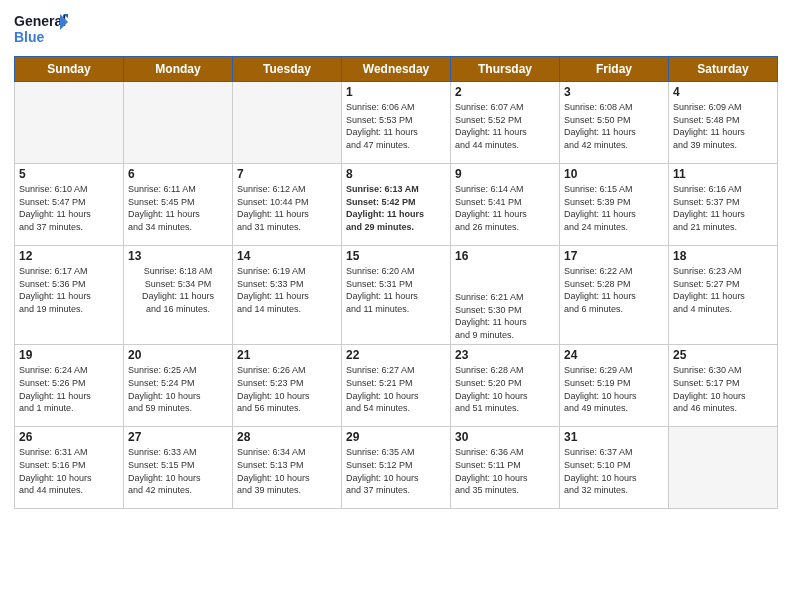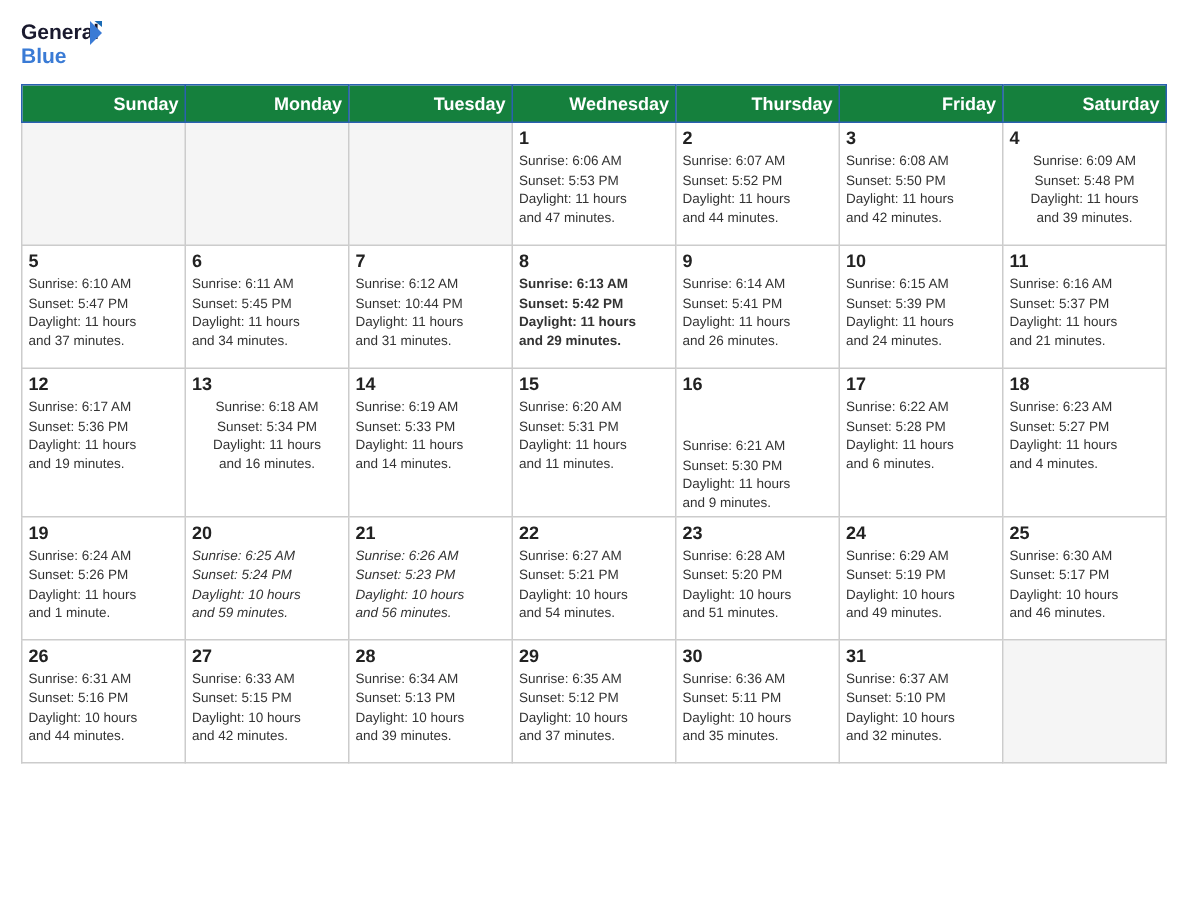--- a/index.html
+++ b/index.html
@@ -39,26 +39,26 @@
     .location {
       font-size: 14px;
       color: #444;
     }
     .calendar {
       width: 100%;
       border-collapse: collapse;
       table-layout: fixed;
     }
     .calendar th {
-      background: #15803d;
+      background: #a16207;
       color: #fff;
       font-size: 12px;
       font-weight: bold;
       padding: 5px 4px;
-      text-align: right;
+      text-align: center;
       border: 1px solid #2a60b0;
     }
     .calendar td {
       border: 1px solid #ccc;
       vertical-align: top;
       padding: 3px 4px;
       font-size: 9.5px;
       color: #333;
       height: 82px;
       background: #fff;
@@ -130,21 +130,21 @@
           </td>
           <td>
             <div class="day-number">3</div>
             <div class="day-info" style="white-space: pre-line;">Sunrise: 6:08 AM
 Sunset: 5:50 PM
 Daylight: 11 hours
 and 42 minutes.</div>
           </td>
           <td>
             <div class="day-number">4</div>
-            <div class="day-info" style="white-space: pre-line; text-align: center;">Sunrise: 6:09 AM
+            <div class="day-info" style="white-space: pre-line;">Sunrise: 6:09 AM
 Sunset: 5:48 PM
 Daylight: 11 hours
 and 39 minutes.</div>
           </td>
         </tr>
         <tr>
           <td>
             <div class="day-number">5</div>
             <div class="day-info" style="white-space: pre-line;">Sunrise: 6:10 AM
 Sunset: 5:47 PM
@@ -248,28 +248,28 @@
         <tr>
           <td>
             <div class="day-number">19</div>
             <div class="day-info" style="white-space: pre-line;">Sunrise: 6:24 AM
 Sunset: 5:26 PM
 Daylight: 11 hours
 and 1 minute.</div>
           </td>
           <td>
             <div class="day-number">20</div>
-            <div class="day-info" style="white-space: pre-line; font-style: italic;">Sunrise: 6:25 AM
+            <div class="day-info" style="white-space: pre-line;">Sunrise: 6:25 AM
 Sunset: 5:24 PM
 Daylight: 10 hours
 and 59 minutes.</div>
           </td>
           <td>
             <div class="day-number">21</div>
-            <div class="day-info" style="white-space: pre-line; font-style: italic;">Sunrise: 6:26 AM
+            <div class="day-info" style="white-space: pre-line;">Sunrise: 6:26 AM
 Sunset: 5:23 PM
 Daylight: 10 hours
 and 56 minutes.</div>
           </td>
           <td>
             <div class="day-number">22</div>
             <div class="day-info" style="white-space: pre-line;">Sunrise: 6:27 AM
 Sunset: 5:21 PM
 Daylight: 10 hours
 and 54 minutes.</div>

